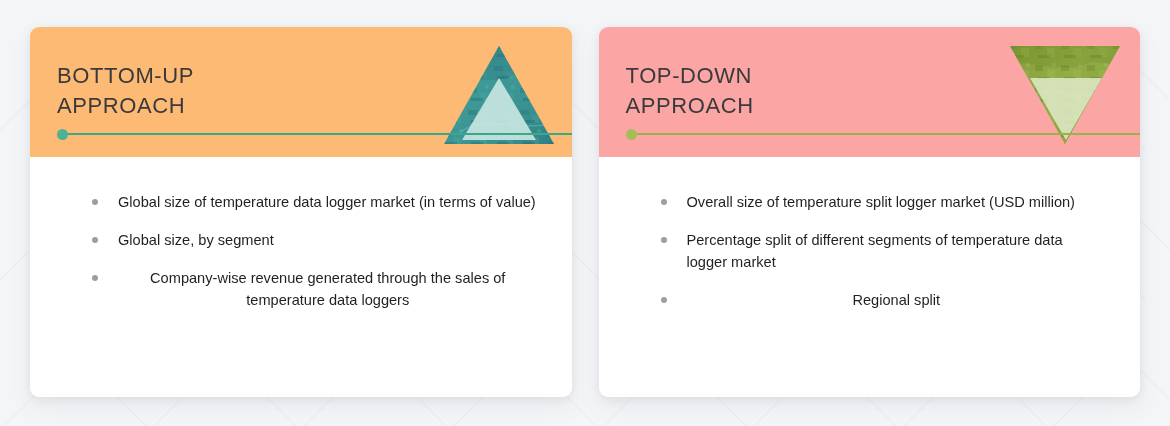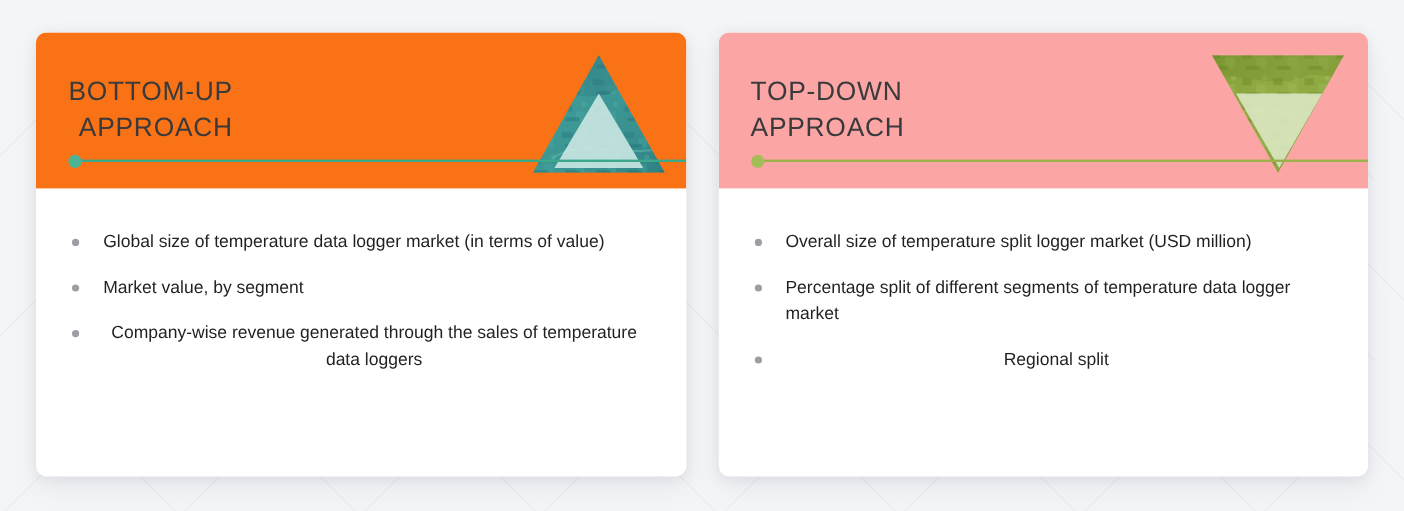--- a/index.html
+++ b/index.html
@@ -46,21 +46,21 @@
     flex-direction: column;
   }
 
   
   .card-header {
     position: relative;
     height: 130px;
     flex: 0 0 130px;
     overflow: hidden;
   }
-  .card--teal .card-header { background: #f97316; text-align: right; }
+  .card--teal .card-header { background: #fdba74; }
   .card--olive .card-header { background: #fca5a5; }
 
   .header-title {
     position: absolute;
     left: 27px;
     top: 34px;
     font-size: 22px;
     line-height: 30px;
     letter-spacing: 0.6px;
     color: #3a3a3c;
@@ -108,20 +108,21 @@
 
   .tri-wrap svg { display: block; width: 100%; height: 100%; }
 
   
   .card-body {
     position: relative;
     flex: 1 1 auto;
     padding: 34px 34px 35px 27px;
     box-sizing: border-box;
     z-index: 2;
+    margin-left: 32px;
   }
   .bullet-list {
     list-style: none;
     margin: 0;
     padding: 0;
   }
   .bullet-item {
     position: relative;
     padding-left: 29px;
     margin-bottom: 16px;
@@ -201,21 +202,21 @@
     </div>
 
     <div class="card-body">
       <ul class="bullet-list">
         <li class="bullet-item">
           <span class="bullet-dot"></span>
           <span>Global size of temperature data logger market (in terms of value)</span>
         </li>
         <li class="bullet-item">
           <span class="bullet-dot"></span>
-          <span>Market value, by segment</span>
+          <span>Global size, by segment</span>
         </li>
         <li class="bullet-item">
           <span class="bullet-dot"></span>
           <span>Company-wise revenue generated through the sales of temperature data loggers</span>
         </li>
       </ul>
     </div>
   </section>
 
   <section class="card card--olive">

